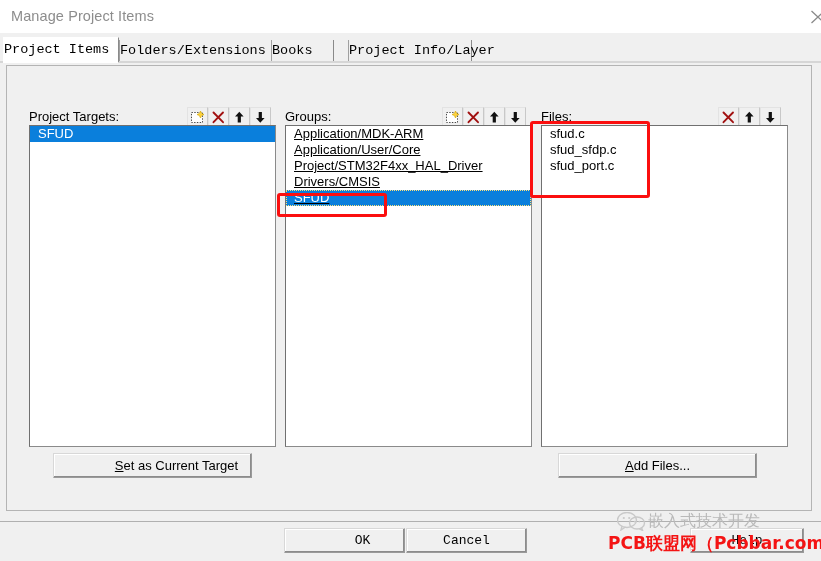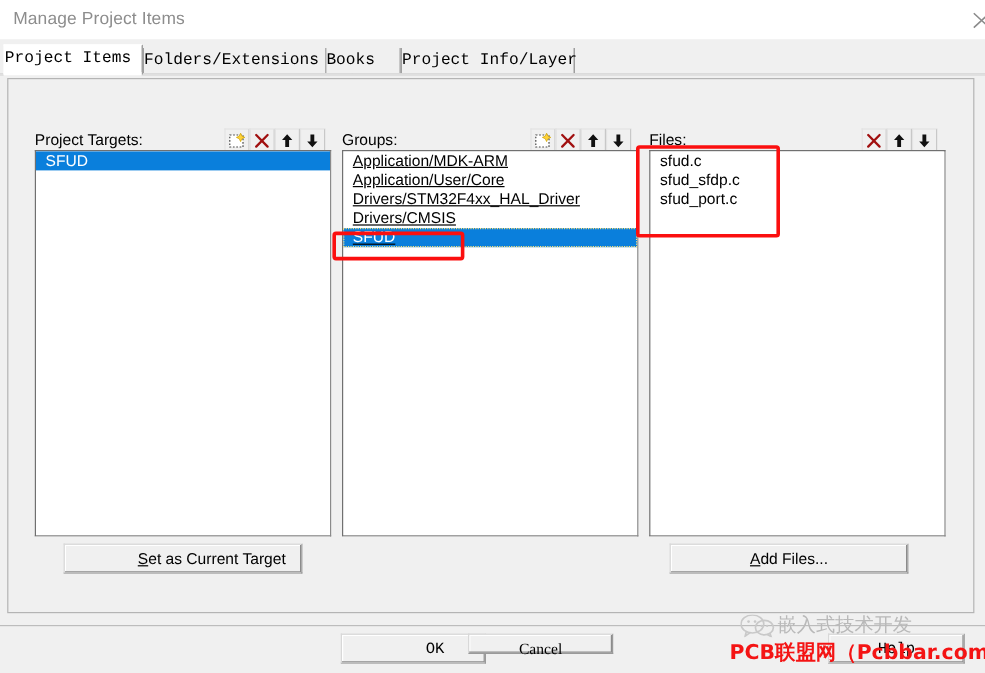--- a/index.html
+++ b/index.html
@@ -243,21 +243,21 @@
           <path d="M1.5 1 L14.5 13 M14.5 1 L1.5 13" stroke="#8a8a8a" stroke-width="1.3" fill="none"></path>
         </svg>
       </span>
     </div>
   </div>
 
   <div id="tabstrip">
     <div class="tab active" style="left:3px; width:116px;">Project Items</div>
     <div class="tab" style="left:119px; width:175px;">Folders/Extensions</div>
     <div class="tab" style="left:271px; width:63px;">Books</div>
-    <div class="tab" style="left:334px; width:145px;">Project Info/Layer</div>
+    <div class="tab" style="left:348px; width:124px;">Project Info/Layer</div>
     <div id="tab-underline"></div>
     <div id="tab-white-cover"></div>
   </div>
 
   <div id="body-panel">
     <div id="outer-frame">
 
       <div class="col-label" style="left:22px; top:43px;">Project Targets:</div>
       <div class="toolbar" style="left:180px; top:41px;">
         <div class="tb-btn">
@@ -322,21 +322,21 @@
           <span>
             <svg width="15" height="15" viewBox="0 0 15 15">
               <path d="M7.3 12.8 L3 8 L5.7 8 L5.7 2 L8.9 2 L8.9 8 L11.6 8 Z" fill="#111111"></path>
             </svg>
           </span>
         </div>
       </div>
       <div class="listbox" style="left:278px; top:59px; width:247px; height:322px;text-decoration:underline;">
         <div class="list-row">Application/MDK-ARM</div>
         <div class="list-row">Application/User/Core</div>
-        <div class="list-row">Drivers/STM32F4xx_HAL_Driver</div>
+        <div class="list-row">Project/STM32F4xx_HAL_Driver</div>
         <div class="list-row">Drivers/CMSIS</div>
         <div class="list-row selected dotted">SFUD</div>
       </div>
 
       <div class="col-label" style="left:534px; top:43px;">Files:</div>
       <div class="toolbar" style="left:711px; top:41px;">
         <div class="tb-btn">
           <span>
             <svg width="15" height="15" viewBox="0 0 15 15">
               <path d="M2.5 2.5 L12 12.2 M12 2.5 L2.5 12.2" stroke="#a11010" stroke-width="1.9" fill="none" stroke-linecap="round"></path>
@@ -370,21 +370,21 @@
       <div class="btn sans" style="left:551px; top:387px; width:199px; height:25px; line-height:23px;">
         <u>A</u><span>dd Files...</span>
       </div>
 
     </div>
   </div>
 
   <div id="bottom-sep"></div>
   <div id="bottom-bar">
     <div class="btn mono" style="left:284px; top:6px; width:121px; height:25px; line-height:23px;padding-left:36px;">OK</div>
-    <div class="btn mono" style="left:390px; top:6px; width:121px; height:17px; line-height:23px;font-family:Liberation Serif, serif;">Cancel</div>
+    <div class="btn mono" style="left:406px; top:6px; width:121px; height:25px; line-height:23px;">Cancel</div>
     <div class="btn mono" style="left:690px; top:6px; width:114px; height:25px; line-height:23px;">Help</div>
   </div>
 
   <div class="annot" style="left:530px; top:121px; width:120px; height:77px;"></div>
   <div class="annot" style="left:277px; top:193px; width:110px; height:24px;"></div>
 
   <div id="watermark">
     <div id="wm-logo">
       <svg width="30" height="19" viewBox="0 0 30 19">
         <ellipse cx="10" cy="8" rx="9.5" ry="7.5" fill="none" stroke="#c9c9c9" stroke-width="1.4"></ellipse>

